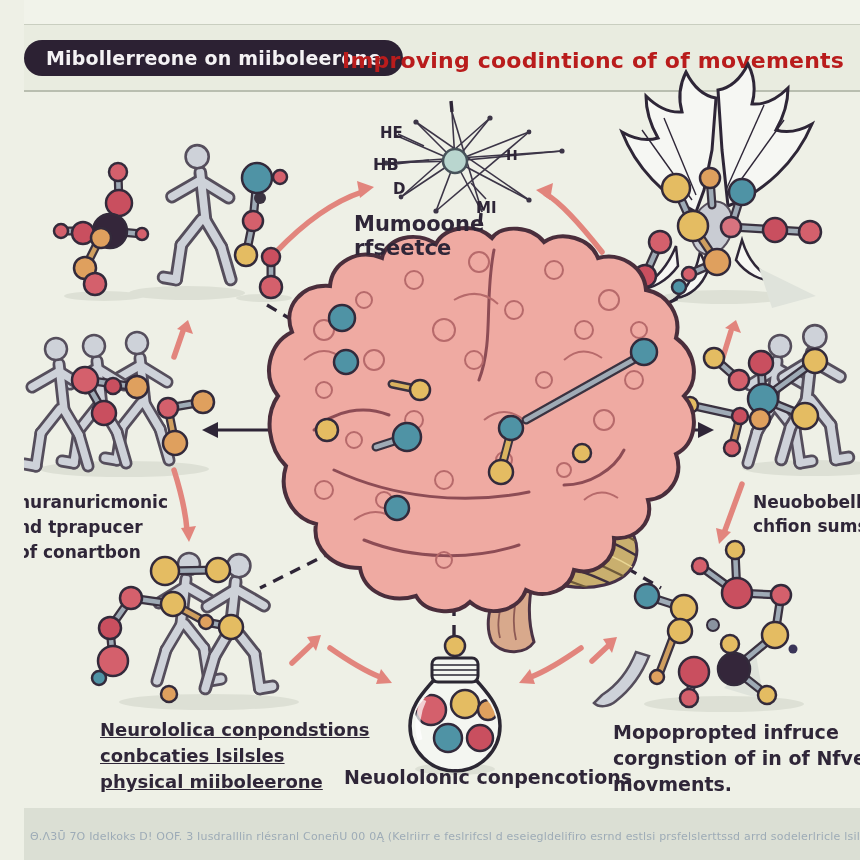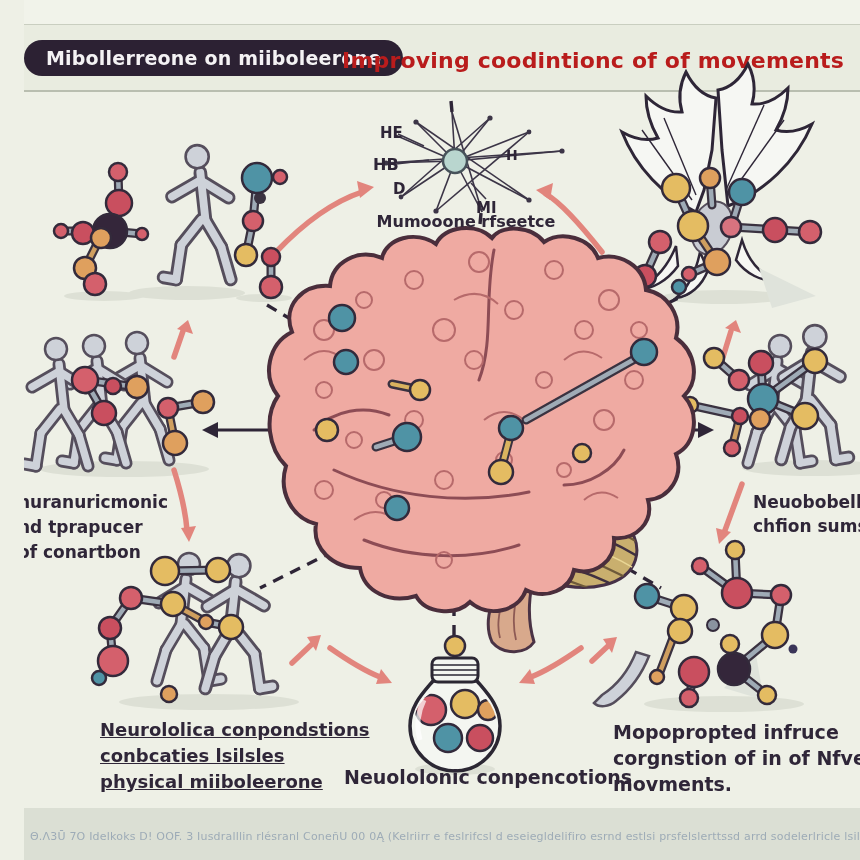--- a/index.html
+++ b/index.html
@@ -10,21 +10,21 @@
               border-top:1px solid #c9cec0;border-bottom:2px solid #b9beb0;box-sizing:border-box;}
   .main-bg{position:absolute;left:0;top:92px;width:860px;height:716px;background:#eef0e6;}
   .footer-band{position:absolute;left:0;top:808px;width:860px;height:52px;background:#dbdfd4;}
   .badge{position:absolute;left:0;top:40px;height:36px;line-height:36px;padding:0 22px;
          background:#2c2133;color:#f4f2f4;font-weight:700;font-size:19px;border-radius:18px;
          letter-spacing:.2px;white-space:nowrap;}
   .title{position:absolute;left:318px;top:48px;font-weight:700;font-size:22px;color:#b91c1c;
          letter-spacing:.2px;white-space:nowrap;}
   .lbl{position:absolute;color:#2f2638;font-weight:700;}
   .lbl div{white-space:nowrap;}
-  .cap-top{left:342px;top:212px;width:200px;text-align:center;font-size:16px;}
+  .cap-top{left:330px;top:212px;width:200px;font-size:21px;}
   .lbl-left{left:-6px;top:490px;font-size:17px;line-height:25px;}
   .lbl-right{left:729px;top:490px;font-size:17px;line-height:24px;}
   .lbl-bl{left:76px;top:717px;font-size:18px;line-height:26px;text-decoration:underline;}
   .lbl-bc{left:320px;top:766px;width:224px;text-align:center;font-size:19px;}
   .lbl-br{left:589px;top:719px;font-size:19px;line-height:26px;}
   .footer-text{position:absolute;left:6px;top:830px;width:850px;font-size:11px;color:#97a6b4;
                white-space:nowrap;overflow:hidden;letter-spacing:.2px;opacity:.9;}
   svg{position:absolute;left:0;top:0;}
   
   .po line{stroke:#554e5c;stroke-width:13;stroke-linecap:round;}

